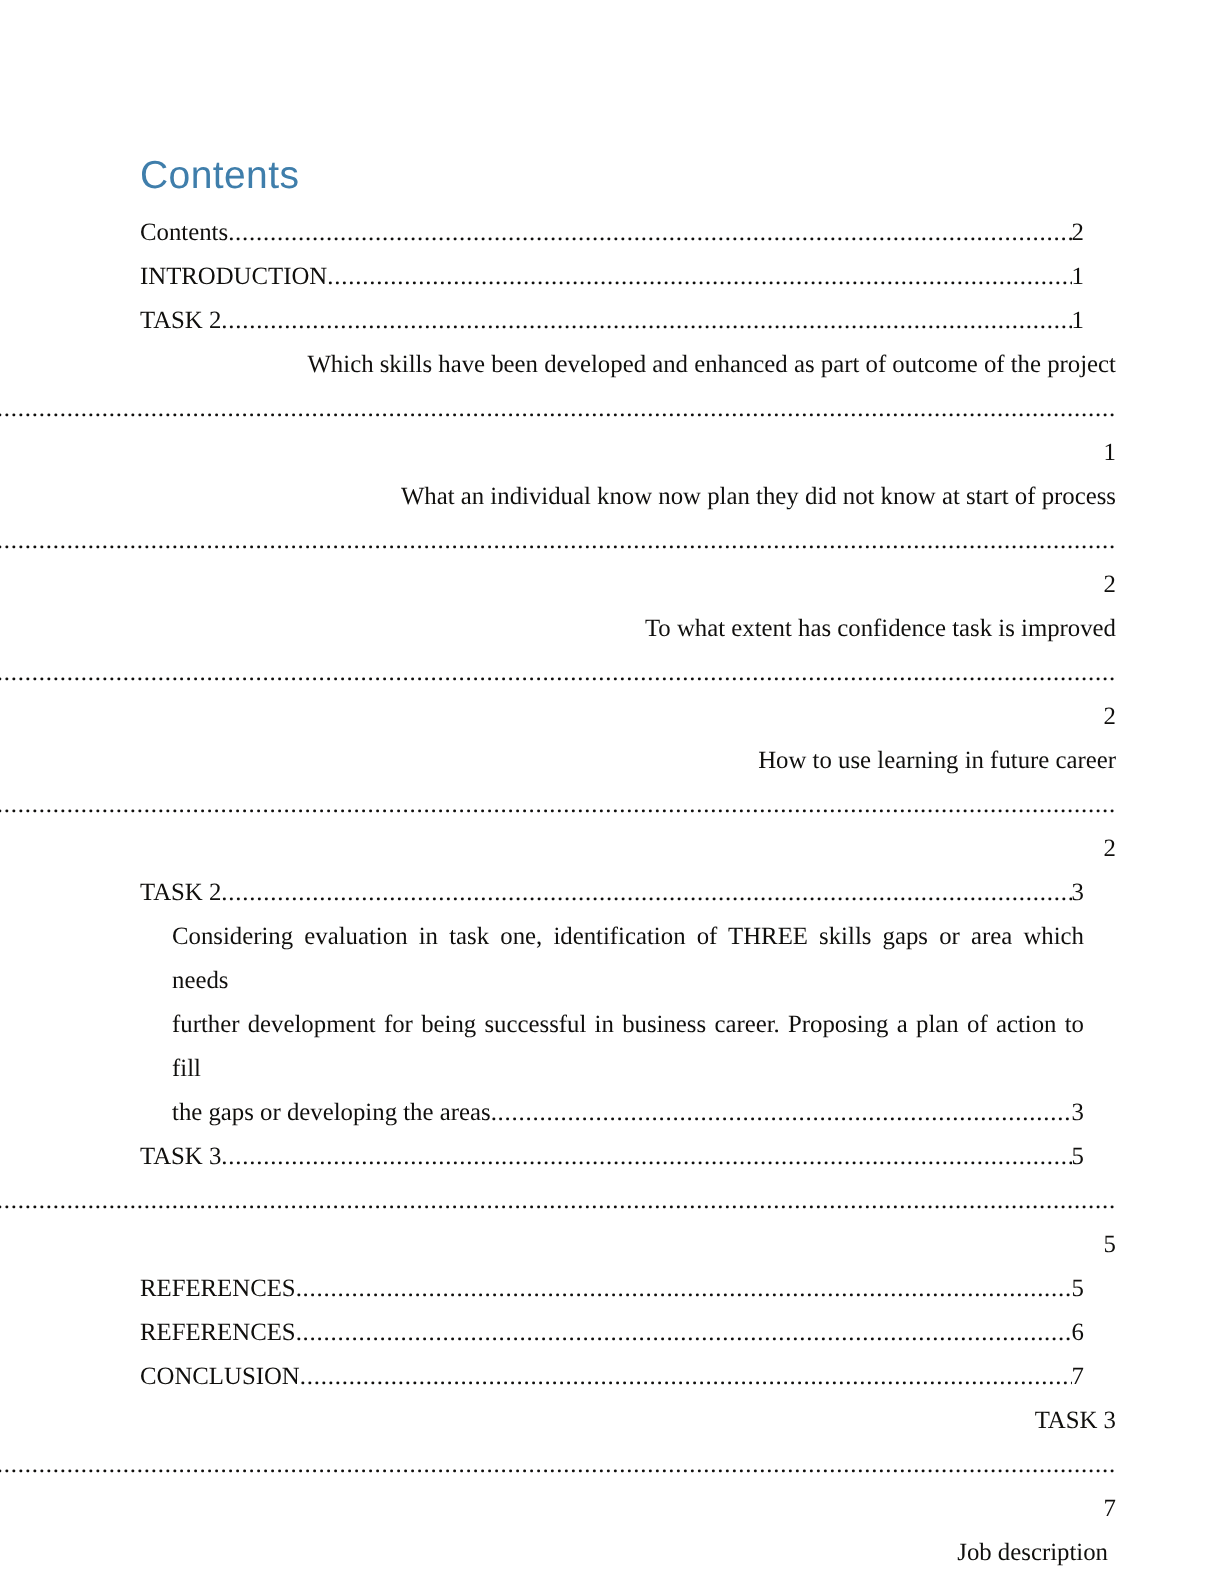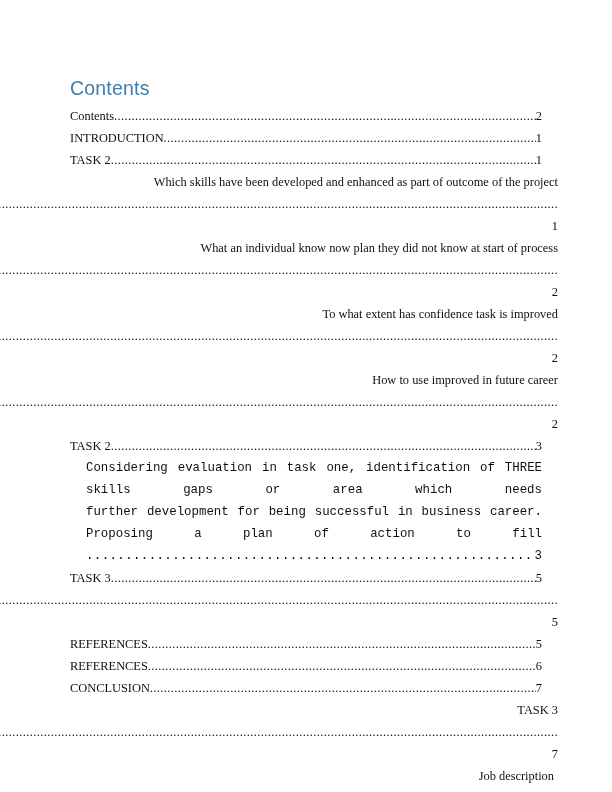--- a/index.html
+++ b/index.html
@@ -73,21 +73,20 @@
 
   
   .toc-entry-multi {
     position: relative;
     font-size: 12.4px;
     color: #100f0d;
     line-height: 22px;
     padding-left: 16px;
     width: 100%;
     box-sizing: border-box;
-    font-family: Liberation Mono, monospace;
   }
   .toc-entry-multi .wrap-lines {
     text-align: justify;
     text-align-last: justify;
   }
   .toc-entry-multi .last-line {
     display: flex;
     align-items: flex-end;
     width: 100%;
   }
@@ -133,35 +132,36 @@
         <span class="toc-page">2</span>
       </div>
 
       <div class="toc-entry lvl2">
         <span class="toc-text">To what extent has confidence task is improved</span>
         <span class="toc-leader">................................................................................................................................................................................................................</span>
         <span class="toc-page">2</span>
       </div>
 
       <div class="toc-entry lvl2">
-        <span class="toc-text">How to use improved in future career</span>
+        <span class="toc-text">How to use learning in future career</span>
         <span class="toc-leader">................................................................................................................................................................................................................</span>
         <span class="toc-page">2</span>
       </div>
 
       <div class="toc-entry lvl1">
         <span class="toc-text">TASK 2</span>
         <span class="toc-leader">................................................................................................................................................................................................................</span>
         <span class="toc-page">3</span>
       </div>
 
       <div class="toc-entry-multi">
         <div class="wrap-lines">Considering evaluation in task one, identification of THREE skills gaps or area which needs</div>
         <div class="wrap-lines">further development for being successful in business career. Proposing a plan of action to fill</div>
         <div class="last-line">
+          <span class="toc-text">the gaps or developing the areas</span>
           <span class="toc-leader">................................................................................................................................................................................................................</span>
           <span class="toc-page">3</span>
         </div>
       </div>
 
       <div class="toc-entry lvl1">
         <span class="toc-text">TASK 3</span>
         <span class="toc-leader">................................................................................................................................................................................................................</span>
         <span class="toc-page">5</span>
       </div>

